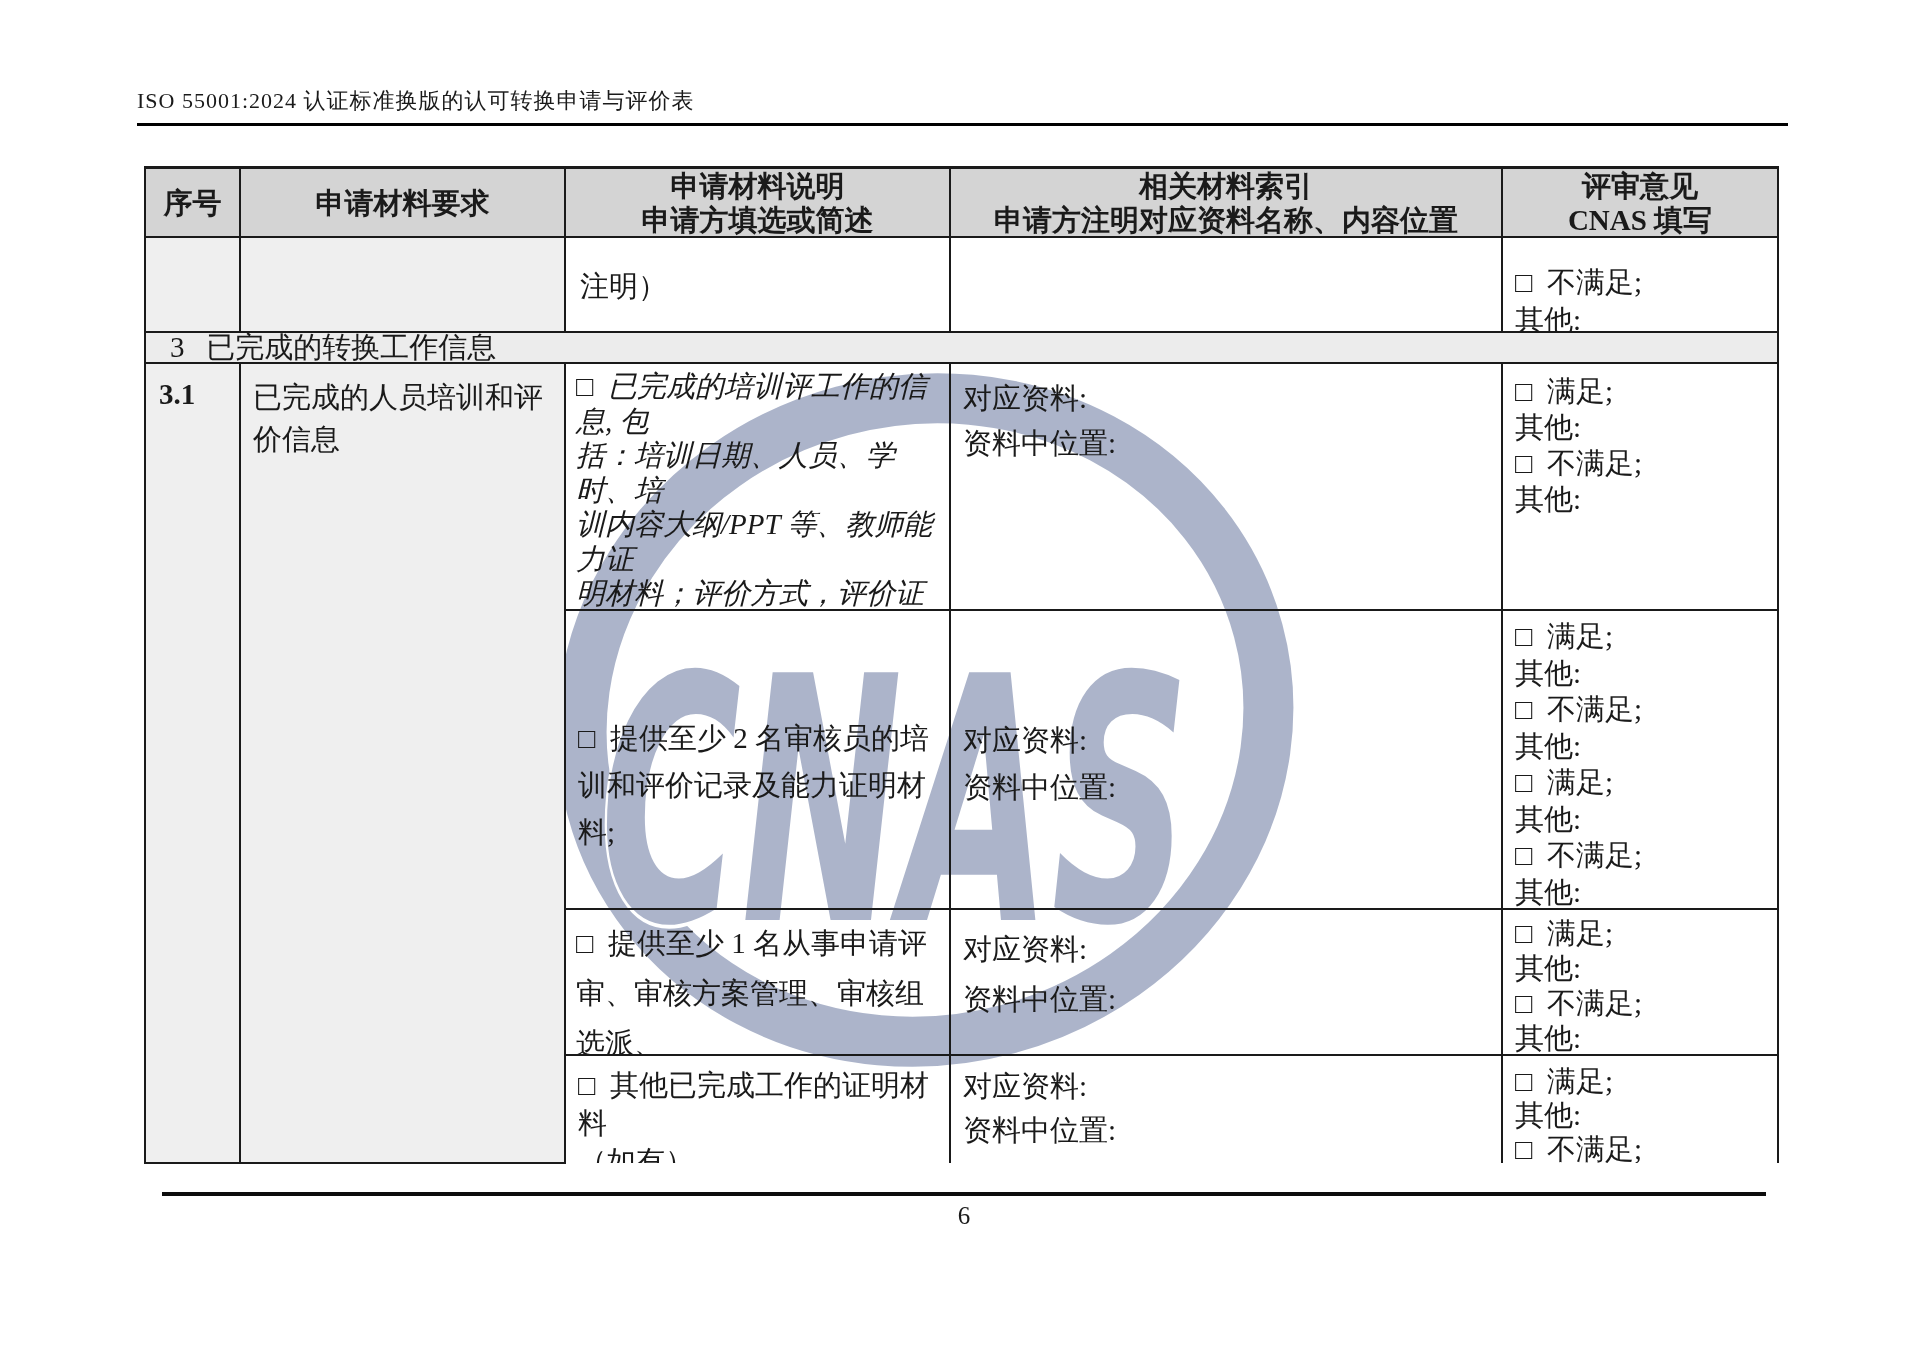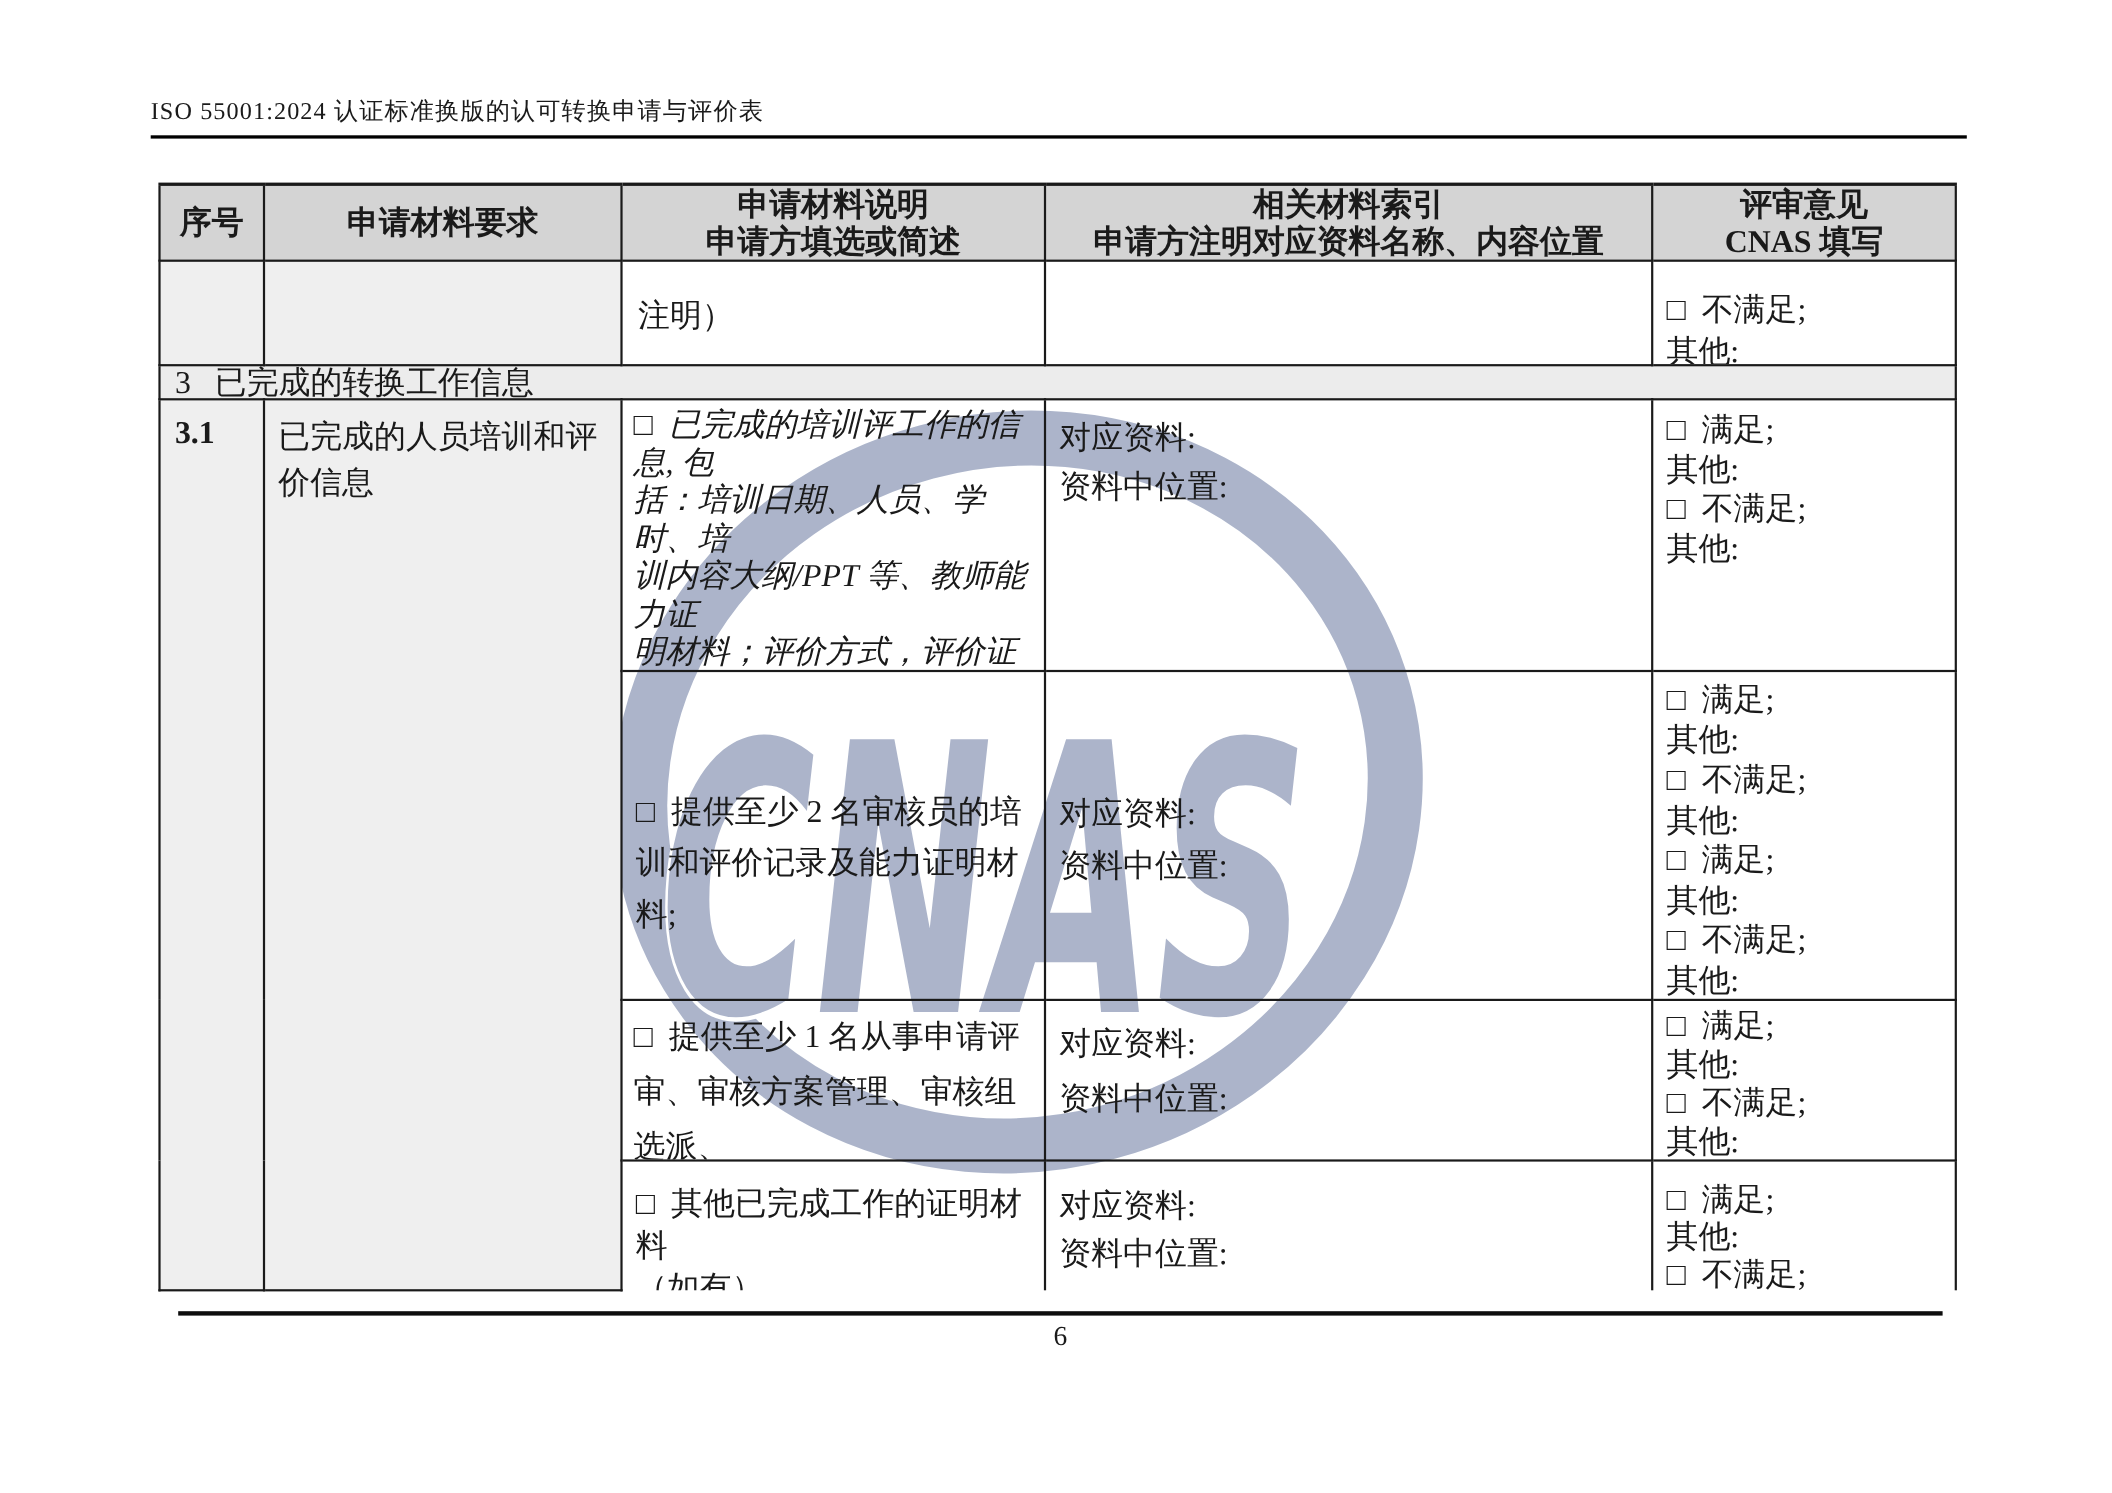--- a/index.html
+++ b/index.html
@@ -68,21 +68,21 @@
   .r-carry .cellbox { height: 74px; margin-top: 19px; }
   .bg-side { background: #efefef; }
   .r-carry .c-desc { padding: 10px 8px 0 14px; }
   .r-carry .c-review { padding: 6px 4px 0 12px; line-height: 38px; }
 
   
   .r-section td { background: #ececec; }
   .r-section .cellbox {
     height: 29px;
     display: flex; align-items: center;
-    padding-left: 13px;
+    padding-left: 24px;
   }
 
   
   .c-seq .cellbox { padding: 14px 0 0 13px; font-weight: bold; }
   .c-req .cellbox { padding: 12px 14px 0 12px; line-height: 42px; }
 
   .r-a .cellbox { height: 245px; }
   .r-a .c-desc { padding: 5px 6px 0 10px; line-height: 34.5px; font-style: italic; }
   .r-a .c-index { padding: 12px 6px 0 12px; line-height: 45px; }
   .r-a .c-review { padding: 9px 4px 0 12px; line-height: 36px; }
@@ -90,21 +90,21 @@
   .r-b .cellbox { height: 297px; }
   .r-b .c-desc { padding: 10px 10px 0 12px; line-height: 47px; }
   .r-b .c-index { padding: 12px 6px 0 12px; line-height: 47px; }
   .r-b .c-review { padding: 7px 4px 0 12px; line-height: 36.5px; }
 
   .r-c .cellbox { height: 144px; }
   .r-c .c-desc { padding: 8px 6px 0 10px; line-height: 50px; }
   .r-c .c-index { padding: 14px 6px 0 12px; line-height: 50px; }
   .r-c .c-review { padding: 6px 4px 0 12px; line-height: 35px; }
 
-  .r-d .cellbox { height: 107px; margin-top: 10px; }
+  .r-d .cellbox { height: 107px; }
   .r-d .c-desc { padding: 10px 6px 0 12px; line-height: 38px; }
   .r-d .c-index { padding: 8px 6px 0 12px; line-height: 44px; }
   .r-d .c-review { padding: 8px 4px 0 12px; line-height: 34px; }
 
   .footer-rule {
     position: absolute;
     left: 162px; top: 1192px;
     width: 1604px; height: 4px;
     background: #0d0d0d;
   }

